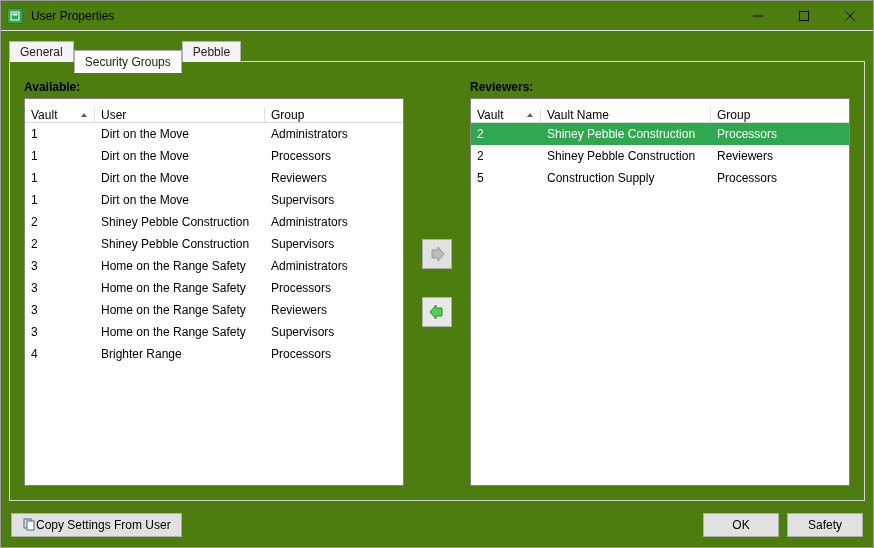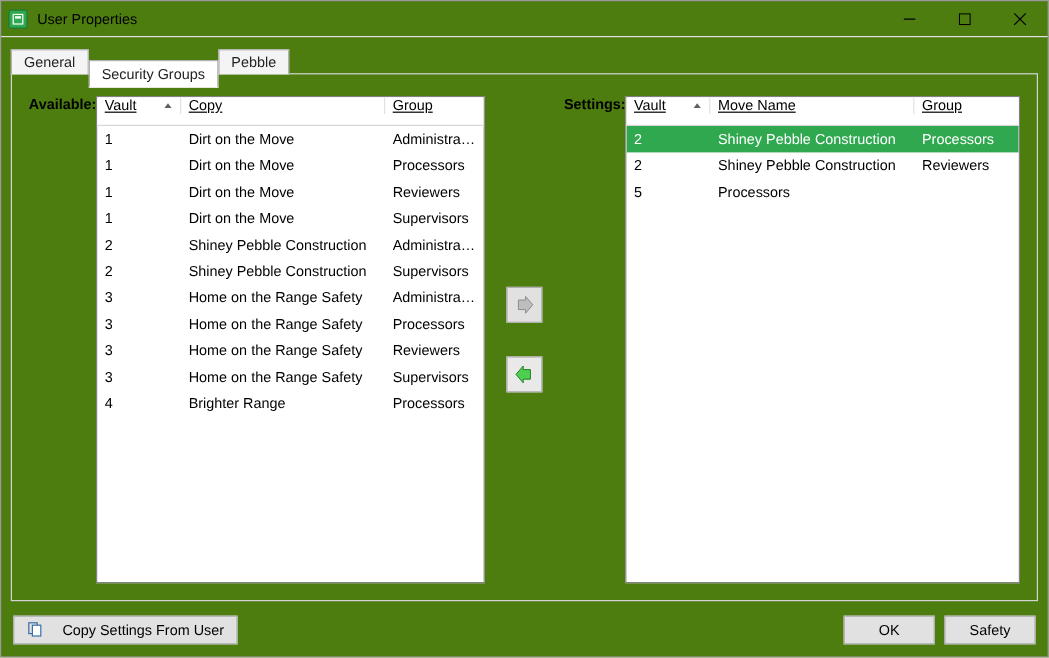--- a/index.html
+++ b/index.html
@@ -74,42 +74,41 @@
     border: 1px solid #d5d5d5;
     flex: 1;
     margin-bottom: 6px;
     padding: 18px 14px 14px 14px;
     display: flex;
     gap: 0;
     min-height: 0;
   }
   .pane {
     flex: 1;
-    display: flex; flex-direction: row;
+    display: flex; flex-direction: column;
     min-width: 0;
   }
   .pane-label {
     font-weight: bold;
     margin-bottom: 4px;
   }
   .list {
     border: 1px solid #828282;
     flex: 1;
     background: #fff;
     overflow: hidden;
     display: flex; flex-direction: column;
   }
   .list-header {
     display: flex;
     background: #fff;
     border-bottom: 1px solid #d7d7d7;
     height: 24px;
-    align-items: flex-start;
+    align-items: flex-end;
     flex: 0 0 auto;
-    text-decoration: underline;
   }
   .hcell {
     display: flex; align-items: center;
     padding: 0 6px;
     border-right: 1px solid #e1e1e1;
     color: #000;
     font-weight: normal;
     position: relative;
   }
   .hcell:last-child { border-right: none; }
@@ -166,21 +165,21 @@
   }
   .push-btn {
     border: 1px solid #adadad;
     background: #e1e1e1;
     padding: 4px 20px;
     min-width: 76px;
     text-align: center;
     font-size: 12px;
     height: 24px;
     display: flex; align-items: center; justify-content: center;
-    gap: 16px;
+    gap: 0;
   }
   .push-btn.copy { padding: 4px 10px; }
   .bottom-bar .spacer { flex: 1; }
   .copy-icon svg { width: 14px; height: 14px; }
 </style>
 </head>
 <body>
 
 <div class="window">
   <div class="titlebar">
@@ -227,21 +226,21 @@
           <div class="list-header">
             <div class="hcell c-vault">
               <span>Vault</span>
               <span class="sort-arrow">
                 <svg viewBox="0 0 8 8">
                     <polygon points="4,2 7,6 1,6" fill="#606060"></polygon>
                   </svg>
               </span>
             </div>
             <div class="hcell c-name">
-              <span>Copy</span>
+              <span>User</span>
             </div>
             <div class="hcell c-group">
               <span>Group</span>
             </div>
           </div>
           <div class="list-body" id="available-body">
               <div class="row">
                 <div class="cell c-vault">1</div>
                 <div class="cell c-name">Dirt on the Move</div>
                 <div class="cell c-group">Administrators</div>
@@ -307,51 +306,52 @@
             </svg>
         </div>
         <div class="arrow-btn enabled">
           <svg viewBox="0 0 18 18">
               <polygon points="14,5 8,5 8,2 2,9 8,16 8,13 14,13" fill="#4fcf4f" stroke="#1f7a1f" stroke-width="0.8"></polygon>
             </svg>
         </div>
       </div>
 
       <div class="pane">
-        <div class="pane-label">Settings:</div>
+        <div class="pane-label">Reviewers:</div>
         <div class="list ass">
           <div class="list-header">
             <div class="hcell c-vault">
               <span>Vault</span>
               <span class="sort-arrow">
                 <svg viewBox="0 0 8 8">
                     <polygon points="4,2 7,6 1,6" fill="#606060"></polygon>
                   </svg>
               </span>
             </div>
             <div class="hcell c-name">
-              <span>Move Name</span>
+              <span>Vault Name</span>
             </div>
             <div class="hcell c-group">
               <span>Group</span>
             </div>
           </div>
           <div class="list-body" id="assigned-body">
               <div class="row selected">
                 <div class="cell c-vault">2</div>
                 <div class="cell c-name">Shiney Pebble Construction</div>
                 <div class="cell c-group">Processors</div>
               </div>
               <div class="row">
                 <div class="cell c-vault">2</div>
                 <div class="cell c-name">Shiney Pebble Construction</div>
                 <div class="cell c-group">Reviewers</div>
               </div>
               <div class="row">
                 <div class="cell c-vault">5</div>
+                <div class="cell c-name">Construction Supply</div>
                 <div class="cell c-group">Processors</div>
               </div>
             </div>
         </div>
       </div>
 
     </div>
   </div>
 
   <div class="bottom-bar">

